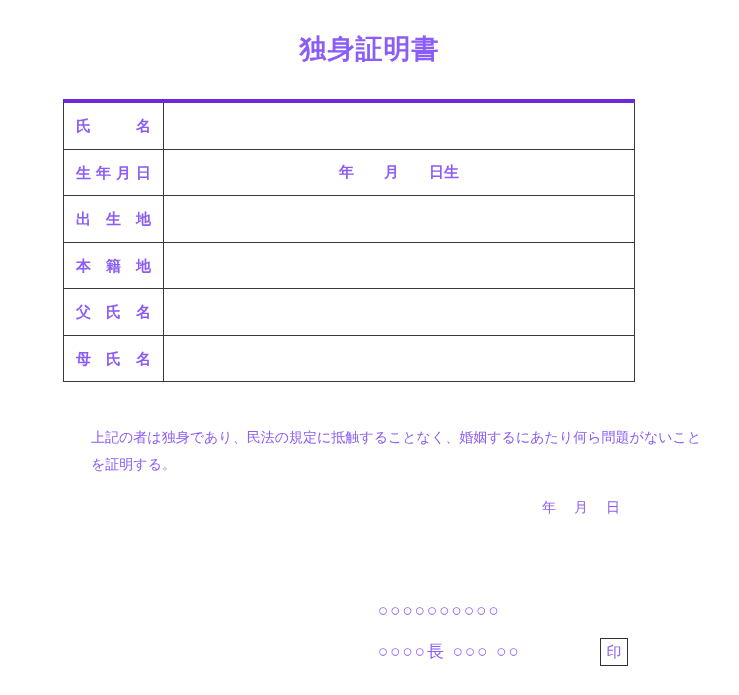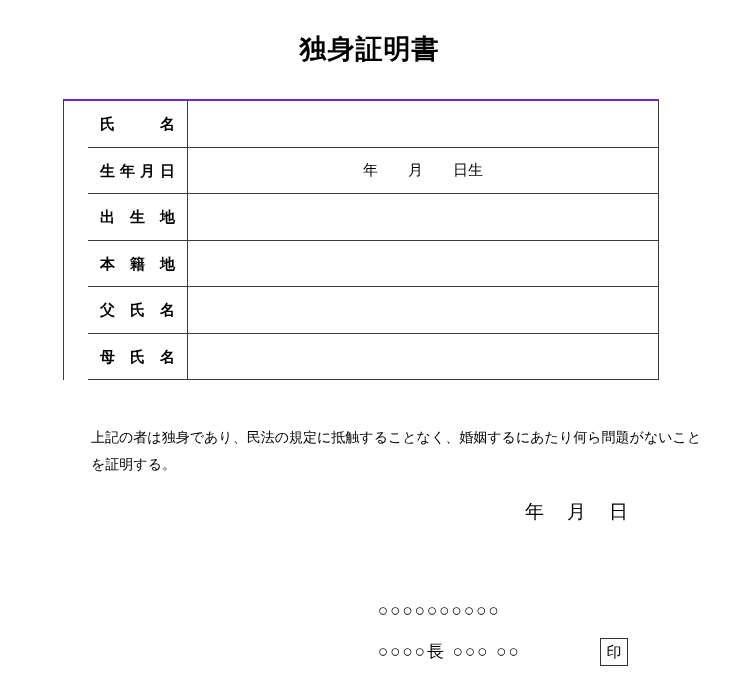--- a/index.html
+++ b/index.html
@@ -1,49 +1,49 @@
 <!DOCTYPE html>
 <html><head>
 <meta charset="utf-8">
 <style>
   html,body{margin:0;padding:0;background:#ffffff;}
   .page{
     position:relative;width:739px;height:695px;background:#ffffff;
     font-family:"Liberation Sans","DejaVu Sans",sans-serif;
-    color:#000000;overflow:hidden;
+    color:#8b5cf6;overflow:hidden;
   }
   .title{
     position:absolute;top:31px;left:0;width:739px;text-align:center;
     font-size:27px;font-weight:bold;letter-spacing:1px;
   }
   .form-table{
     position:absolute;left:63px;top:99px;width:571px;
     display:grid;grid-template-columns:100px 1fr;grid-auto-rows:46.5px;
-    border-top:2px solid #6d28d9;border-left:1px solid #3a3a3a;padding-left:24px;
+    border-top:4px solid #6d28d9;border-left:1px solid #3a3a3a;
   }
   .tr{display:contents;}
   .cell{
     border-right:1px solid #3a3a3a;border-bottom:1px solid #3a3a3a;
     box-sizing:border-box;
   }
   .th{
     font-weight:bold;font-size:15px;line-height:45.5px;padding:0 12px;
     text-align:justify;text-align-last:justify;text-justify:inter-character;
   }
   .td{
     font-size:15px;display:flex;align-items:center;padding:0 10px;
   }
-  .td.birth{justify-content:center;font-weight:normal;padding:0;}
+  .td.birth{justify-content:center;font-weight:bold;padding:0;}
   .statement{
     position:absolute;left:63px;top:424px;width:622px;
     font-size:14px;line-height:27px;margin-left:28px;
   }
   .date-line{
-    position:absolute;top:499px;right:109px;
-    font-size:19px;letter-spacing:2px;white-space:nowrap;
+    position:absolute;top:499px;right:117px;
+    font-size:14px;letter-spacing:2px;white-space:nowrap;
   }
   .issuer-line1{
     position:absolute;left:378px;top:600px;
     font-size:17px;line-height:22px;letter-spacing:2px;white-space:nowrap;
   }
   .issuer-line2{
     position:absolute;left:378px;top:641px;
     font-size:17px;line-height:22px;letter-spacing:2px;white-space:nowrap;
   }
   .seal{

